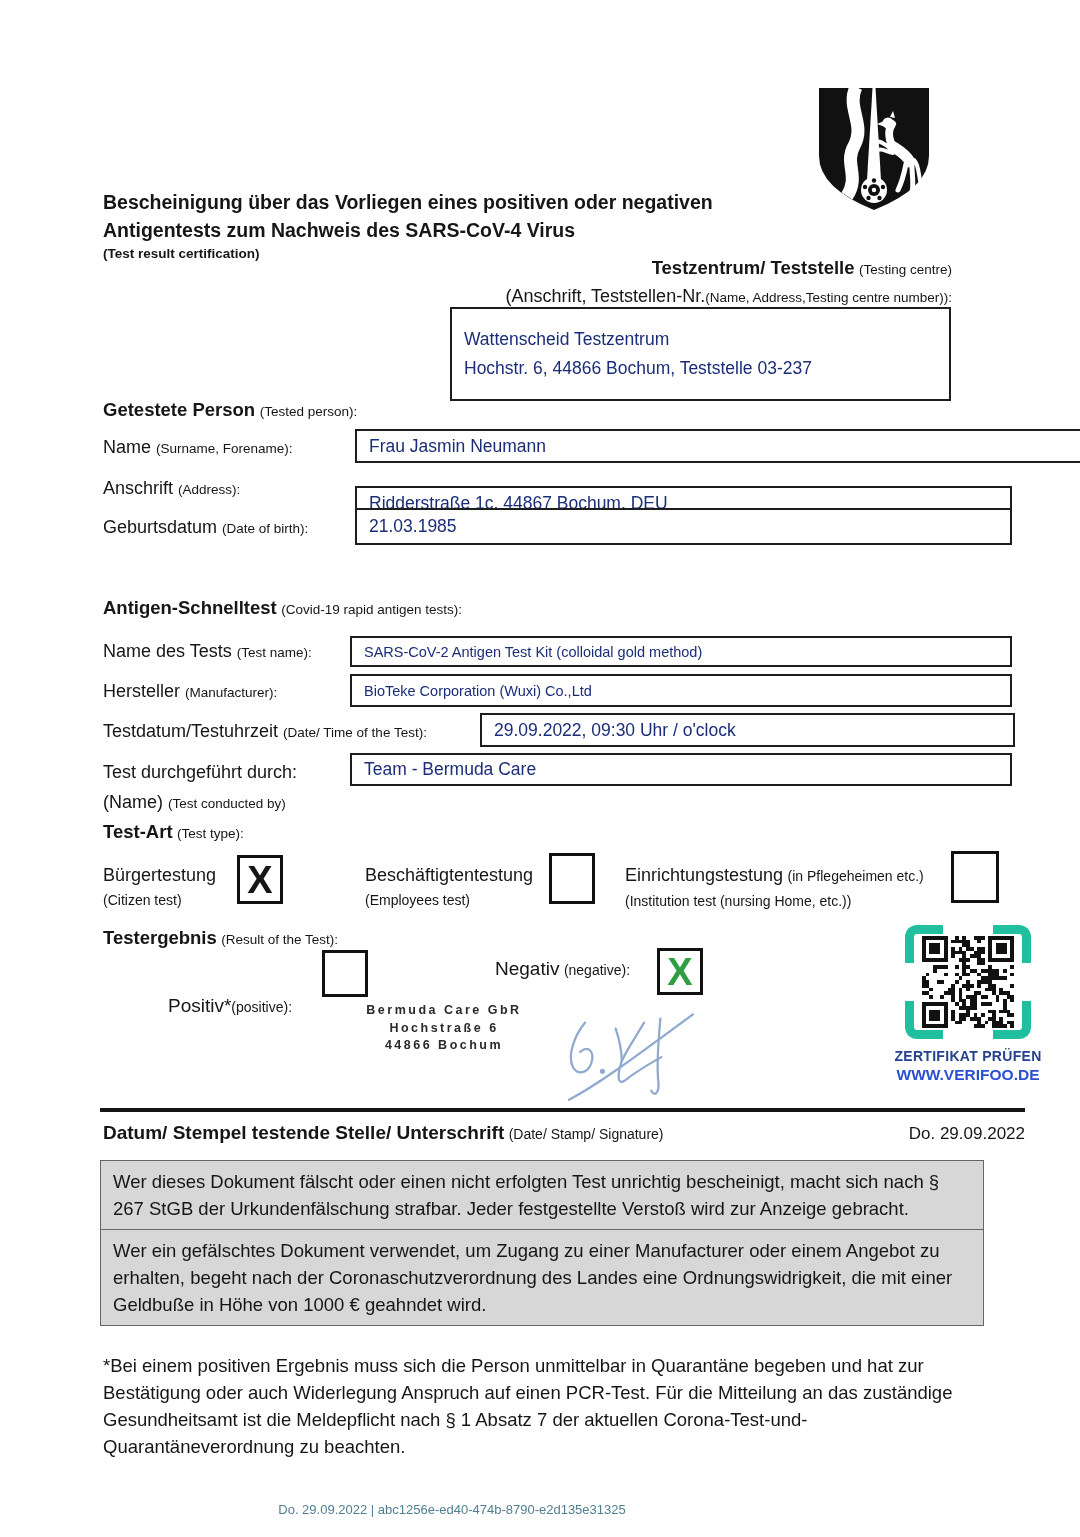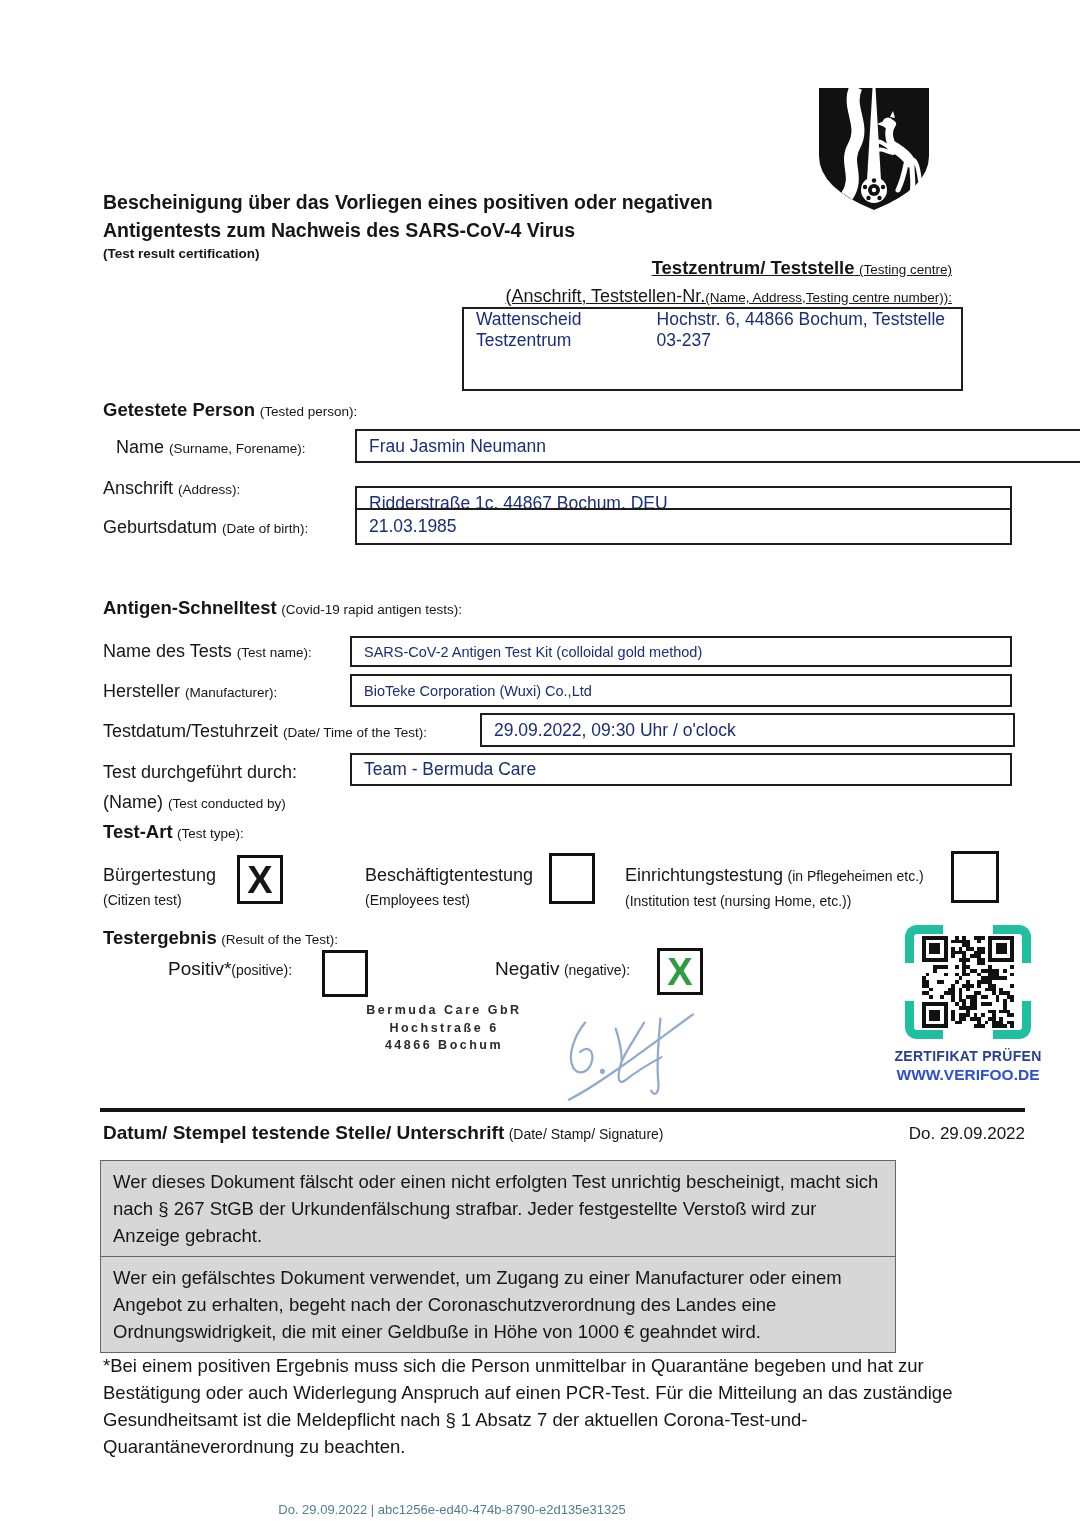--- a/index.html
+++ b/index.html
@@ -76,41 +76,41 @@
       <g fill="#111">
         <circle cx="60" cy="96.5" r="2.2"></circle>
           <circle cx="69" cy="103" r="2.2"></circle>
         <circle cx="65.5" cy="114" r="2.2"></circle>
           <circle cx="54.5" cy="114" r="2.2"></circle>
         <circle cx="51" cy="103" r="2.2"></circle>
       </g>
     </svg>
   </div>
 
-  <div class="abs" style="left:440px;top:255px;width:512px;text-align:right;line-height:26px;text-decoration:underline;">
+  <div class="abs" style="left:440px;top:255px;width:512px;text-align:right;line-height:26px;">
     <div>
       <span class="lbl b" style="font-size:18.5px;">Testzentrum/ Teststelle</span>
       <span class="sm">(Testing centre)</span>
     </div>
     <div>
       <span class="lbl">(Anschrift, Teststellen-Nr.</span><span class="sm">(Name, Address,Testing centre number)):</span>
     </div>
   </div>
 
-  <div class="abs fieldbox" style="left:450px;top:307px;width:501px;height:84px;align-items:flex-start;flex-direction:row;justify-content:center;gap:8px;margin-left:12px;">
+  <div class="abs fieldbox" style="left:450px;top:307px;width:501px;height:94px;align-items:flex-start;flex-direction:column;justify-content:center;gap:8px;">
     <div class="value">Wattenscheid Testzentrum</div>
     <div class="value">Hochstr. 6, 44866 Bochum, Teststelle 03-237</div>
   </div>
 
   <div class="abs" style="left:103px;top:399px;">
     <span class="h18">Getestete Person</span>
     <span class="sm">(Tested person):</span>
   </div>
 
-  <div class="abs lbl" style="left:116px;top:437px;">
+  <div class="abs lbl" style="left:103px;top:437px;">
     <span>Name</span>
     <span class="sm">(Surname, Forename):</span>
   </div>
   <div class="abs fieldbox" style="left:355px;top:429px;width:737px;height:34px;">
     <span class="value">Frau Jasmin Neumann</span>
   </div>
 
   <div class="abs lbl" style="left:103px;top:478px;">
     <span>Anschrift</span>
     <span class="sm">(Address):</span>
@@ -193,21 +193,21 @@
   </div>
   <div class="abs checkbox" style="left:951px;top:851px;width:48px;height:52px;">
     <span></span>
   </div>
 
   <div class="abs" style="left:103px;top:927px;">
     <span class="h18">Testergebnis</span>
     <span class="sm">(Result of the Test):</span>
   </div>
 
-  <div class="abs" style="left:168px;top:958px;">
+  <div class="abs" style="left:168px;top:995px;">
     <span style="font-size:19px;">Positiv*</span><span class="sm14">(positive):</span>
   </div>
   <div class="abs checkbox" style="left:322px;top:950px;width:46px;height:47px;"></div>
 
   <div class="abs" style="left:495px;top:958px;">
     <span style="font-size:19px;">Negativ</span>
     <span class="sm14">(negative):</span>
   </div>
   <div class="abs checkbox" style="left:657px;top:948px;width:46px;height:47px;color:var(--green-check);">
     <span>X</span>
@@ -446,21 +446,21 @@
   <div class="abs verify1" style="left:890px;top:1048px;width:156px;">ZERTIFIKAT PRÜFEN</div>
   <div class="abs verify2" style="left:890px;top:1066px;width:156px;">WWW.VERIFOO.DE</div>
 
   <div class="abs thickline" style="left:100px;top:1108px;width:925px;"></div>
   <div class="abs" style="left:103px;top:1122px;">
     <span style="font-size:19px;font-weight:700;">Datum/ Stempel testende Stelle/ Unterschrift</span>
     <span class="sm14">(Date/ Stamp/ Signature)</span>
   </div>
   <div class="abs" style="left:825px;top:1124px;width:200px;text-align:right;font-size:17px;">Do. 29.09.2022</div>
 
-  <div class="abs" style="left:100px;top:1160px;width:796px;">
+  <div class="abs" style="left:100px;top:1160px;width:884px;">
     <div class="grayp">Wer dieses Dokument fälscht oder einen nicht erfolgten Test unrichtig bescheinigt, macht sich nach § 267 StGB der Urkundenfälschung strafbar. Jeder festgestellte Verstoß wird zur Anzeige gebracht.</div>
     <div class="grayp" style="margin-top:-1px;">Wer ein gefälschtes Dokument verwendet, um Zugang zu einer Manufacturer oder einem Angebot zu erhalten, begeht nach der Coronaschutzverordnung des Landes eine Ordnungswidrigkeit, die mit einer Geldbuße in Höhe von 1000 € geahndet wird.</div>
   </div>
 
   <div class="abs" style="left:103px;top:1352px;width:868px;font-size:18.5px;line-height:27px;">*Bei einem positiven Ergebnis muss sich die Person unmittelbar in Quarantäne begeben und hat zur Bestätigung oder auch Widerlegung Anspruch auf einen PCR-Test. Für die Mitteilung an das zuständige Gesundheitsamt ist die Meldepflicht nach § 1 Absatz 7 der aktuellen Corona-Test-und-Quarantäneverordnung zu beachten.</div>
 
   <div class="abs footer" style="left:0;top:1502px;width:904px;">Do. 29.09.2022 | abc1256e-ed40-474b-8790-e2d135e31325</div>
 
 </div>
 

